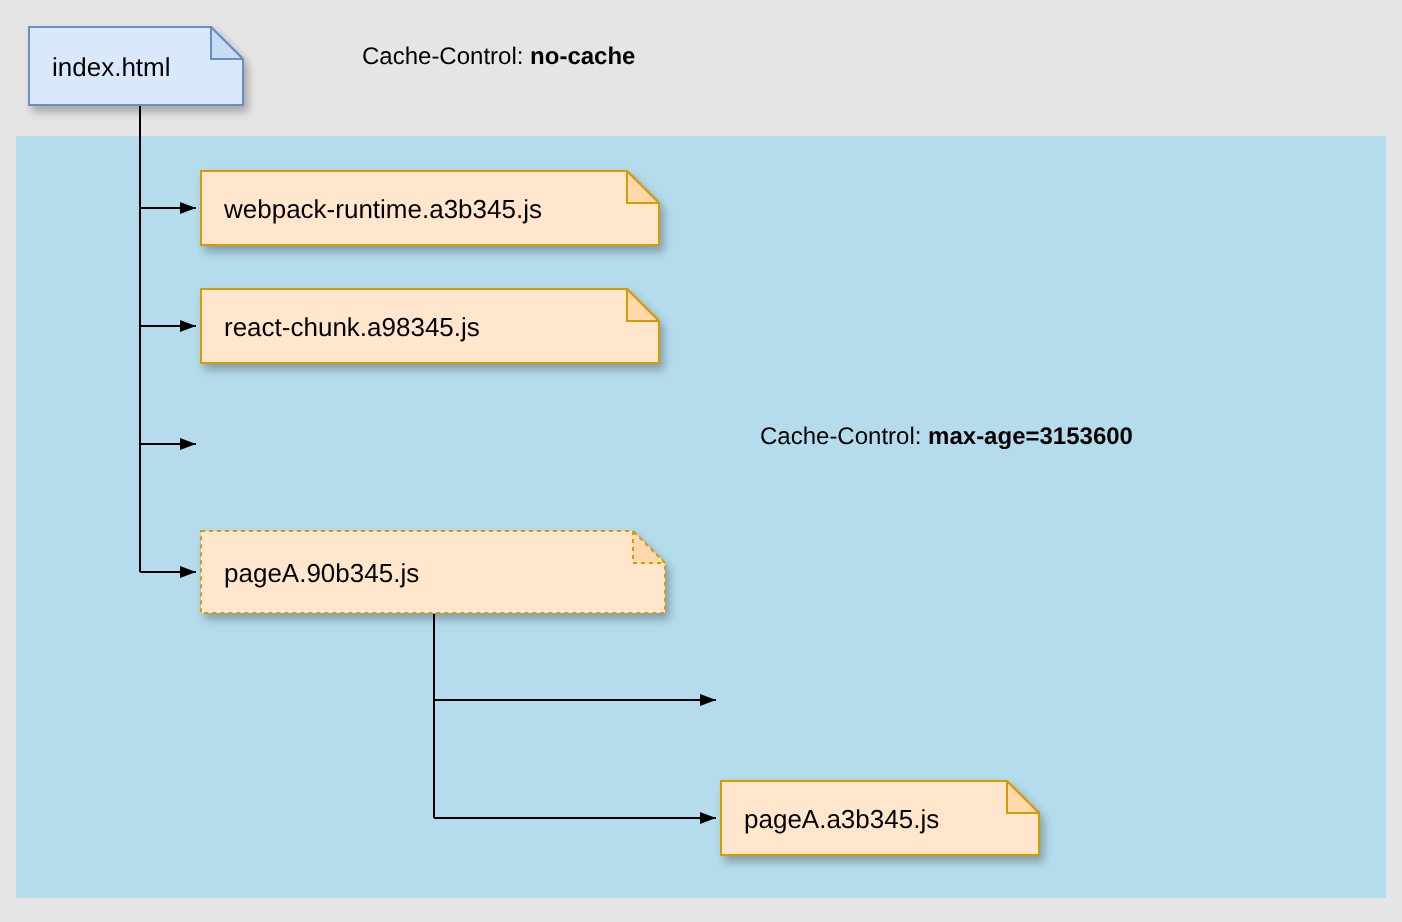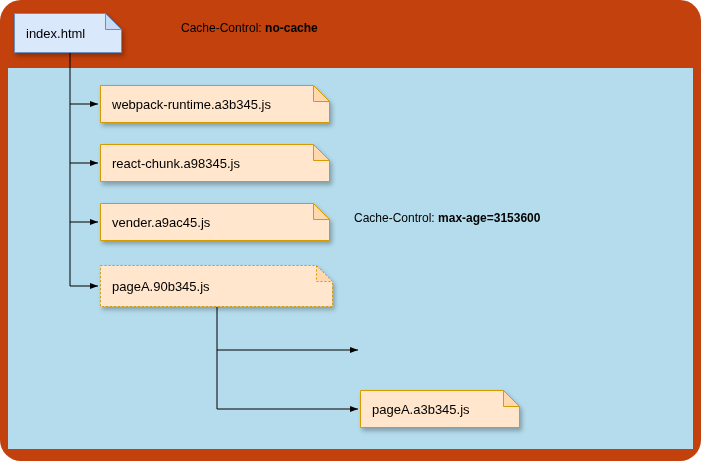--- a/index.html
+++ b/index.html
@@ -1,37 +1,37 @@
 <!DOCTYPE html>
 <html><head>
 <meta charset="utf-8">
 <style>
   * { margin:0; padding:0; box-sizing:border-box; }
   body { font-family:"Liberation Sans", sans-serif; background:#fff; }
-  .canvas { position:relative; width:701px; height:461px; background:#c2410c; overflow:hidden;border-radius:21px; }
+  .canvas { position:relative; width:701px; height:461px; background:#e5e5e5; overflow:hidden; }
 
   .region { position:absolute; left:8px; top:68px; width:685px; height:381px; background:#b5dcec; }
 
   .node { position:absolute; }
   .node svg { display:block; filter:drop-shadow(2px 3px 2px rgba(0,0,0,0.28)); }
   .node .label {
     position:absolute; left:12px; top:0; height:100%; right:4px;
     display:flex; align-items:center;
     font-size:13px; color:#000; white-space:nowrap;
   }
   .doc-body { fill:#ffe6cc; stroke:#d79b00; stroke-width:1; }
   .doc-fold { fill:#ffd9ad; stroke:#d79b00; stroke-width:1; }
   .root .doc-body { fill:#dae8fc; stroke:#6c8ebf; }
   .root .doc-fold { fill:#c6dbf5; stroke:#6c8ebf; }
   .dashed .doc-body, .dashed .doc-fold { stroke-dasharray:2 2; }
 
   .annotation { position:absolute; font-size:12px; color:#000; white-space:nowrap; }
   .annotation b { font-weight:bold; }
   .anno-no-cache { left:181px; top:21px; }
-  .anno-max-age { left:354px; top:211px; }
+  .anno-max-age { left:380px; top:211px; }
 
   .arrows { position:absolute; left:0; top:0; pointer-events:none; }
   .arrows .line { stroke:#000; stroke-width:1; fill:none; }
   .arrows .head { fill:#000; stroke:none; }
 </style>
 </head>
 <body>
 
 <div class="canvas">
 
@@ -78,27 +78,20 @@
   </div>
 
   <div class="node" style="left:100px; top:144px; width:230px; height:38px;">
     <svg width="230" height="38">
       <path class="doc-body" d="M0.5,0.5 H213.5 L229.5,16.5 V37.5 H0.5 Z"></path>
       <path class="doc-fold" d="M213.5,0.5 V16.5 H229.5 Z"></path>
     </svg>
     <span class="label">react-chunk.a98345.js</span>
   </div>
 
-  <div class="node" style="left:100px; top:203px; width:230px; height:38px;">
-    <svg width="230" height="38">
-      <path class="doc-body" d="M0.5,0.5 H213.5 L229.5,16.5 V37.5 H0.5 Z"></path>
-      <path class="doc-fold" d="M213.5,0.5 V16.5 H229.5 Z"></path>
-    </svg>
-    <span class="label">vender.a9ac45.js</span>
-  </div>
 
   <div class="node dashed" style="left:100px; top:265px; width:233px; height:42px;text-align:center;">
     <svg width="233" height="42">
       <path class="doc-body" d="M0.5,0.5 H216.5 L232.5,16.5 V41.5 H0.5 Z"></path>
       <path class="doc-fold" d="M216.5,0.5 V16.5 H232.5 Z"></path>
     </svg>
     <span class="label">pageA.90b345.js</span>
   </div>
 
 

